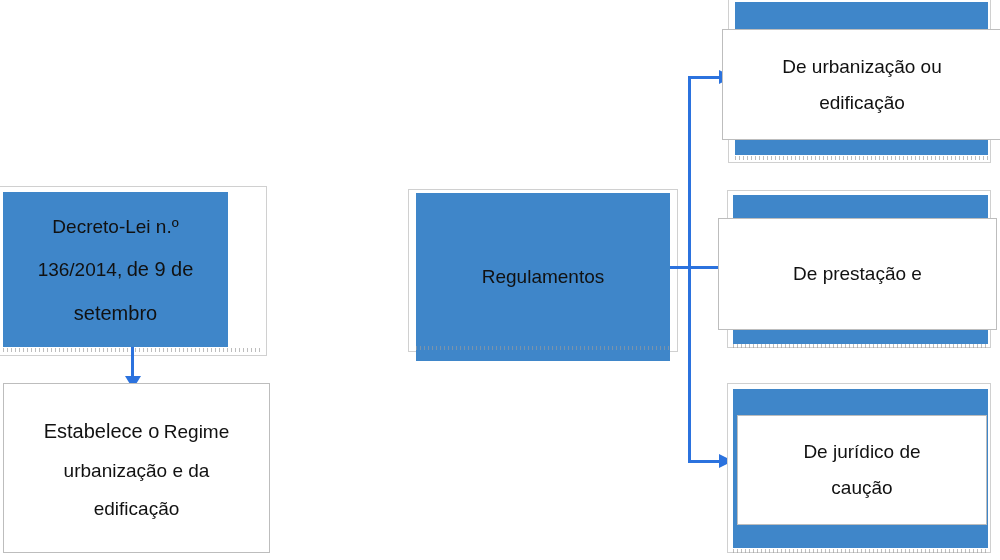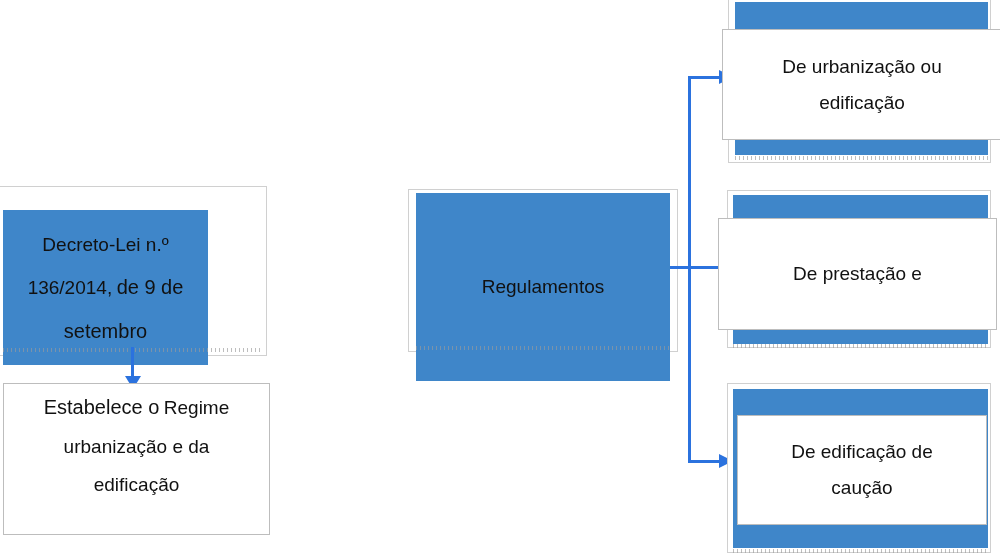--- a/index.html
+++ b/index.html
@@ -22,44 +22,44 @@
   .ah-right{width:0;height:0;border-top:7px solid transparent;border-bottom:7px solid transparent;border-left:14px solid var(--connector-blue,#2B72DE);}
   .ah-down{width:0;height:0;border-left:8px solid transparent;border-right:8px solid transparent;border-top:13px solid var(--connector-blue,#2B72DE);}
   .dots{height:4px;background-image:repeating-linear-gradient(to right,#9a9a9a 0 1px,transparent 1px 4px);opacity:.65;}
 </style>
 </head>
 <body>
 
 <div class="canvas">
 
   <div class="abs frame" style="left:-8px;top:186px;width:275px;height:170px;"></div>
-  <div class="abs bluebox" style="left:3px;top:192px;width:205px;height:155px;margin-top:18px;">
+  <div class="abs bluebox" style="left:3px;top:192px;width:225px;height:155px;">
     <div class="txt lh-decree">
       <div class="big">Decreto-Lei n.º</div>
       <div><span class="big">136/2014,</span>
            <span class="small">de 9 de</span></div>
       <div class="small">setembro</div>
     </div>
   </div>
   <div class="abs dots" style="left:3px;top:348px;width:259px;"></div>
 
   <div class="abs line" style="left:131px;top:347px;width:3px;height:30px;"></div>
   <div class="abs ah-down" style="left:125px;top:376px;"></div>
 
-  <div class="abs whitebox" style="left:3px;top:383px;width:267px;height:152px;align-items:flex-start;">
+  <div class="abs whitebox" style="left:3px;top:383px;width:267px;height:170px;align-items:center;">
     <div class="txt lh-desc" style="padding-top:4px;">
       <div><span class="small">Estabelece o</span>
            <span class="big">Regime</span></div>
       <div class="big">urbanização e da</div>
       <div class="big">edificação</div>
     </div>
   </div>
 
   <div class="abs frame" style="left:408px;top:189px;width:270px;height:163px;"></div>
-  <div class="abs bluebox" style="left:416px;top:193px;width:254px;height:188px;">
+  <div class="abs bluebox" style="left:416px;top:193px;width:254px;height:168px;">
     <div class="txt lh-reg big">
       <div>Regulamentos</div>
     </div>
   </div>
   <div class="abs dots" style="left:416px;top:346px;width:254px;"></div>
 
   <div class="abs line" style="left:670px;top:266px;width:50px;height:3px;"></div>
   <div class="abs ah-right" style="left:719px;top:260px;"></div>
   <div class="abs line" style="left:688px;top:76px;width:3px;height:387px;"></div>
   <div class="abs line" style="left:688px;top:76px;width:33px;height:3px;"></div>
@@ -84,18 +84,18 @@
     <div class="txt lh-item big">
       <div>De prestação e</div>
     </div>
   </div>
 
   <div class="abs frame" style="left:727px;top:383px;width:264px;height:170px;"></div>
   <div class="abs bluebox" style="left:733px;top:389px;width:255px;height:159px;"></div>
   <div class="abs dots" style="left:733px;top:549px;width:255px;"></div>
   <div class="abs whitebox" style="left:737px;top:415px;width:250px;height:110px;">
     <div class="txt lh-item big">
-      <div>De edificação de</div>
+      <div>De jurídico de</div>
       <div>caução</div>
     </div>
   </div>
 
 </div>
 
 </body></html>

